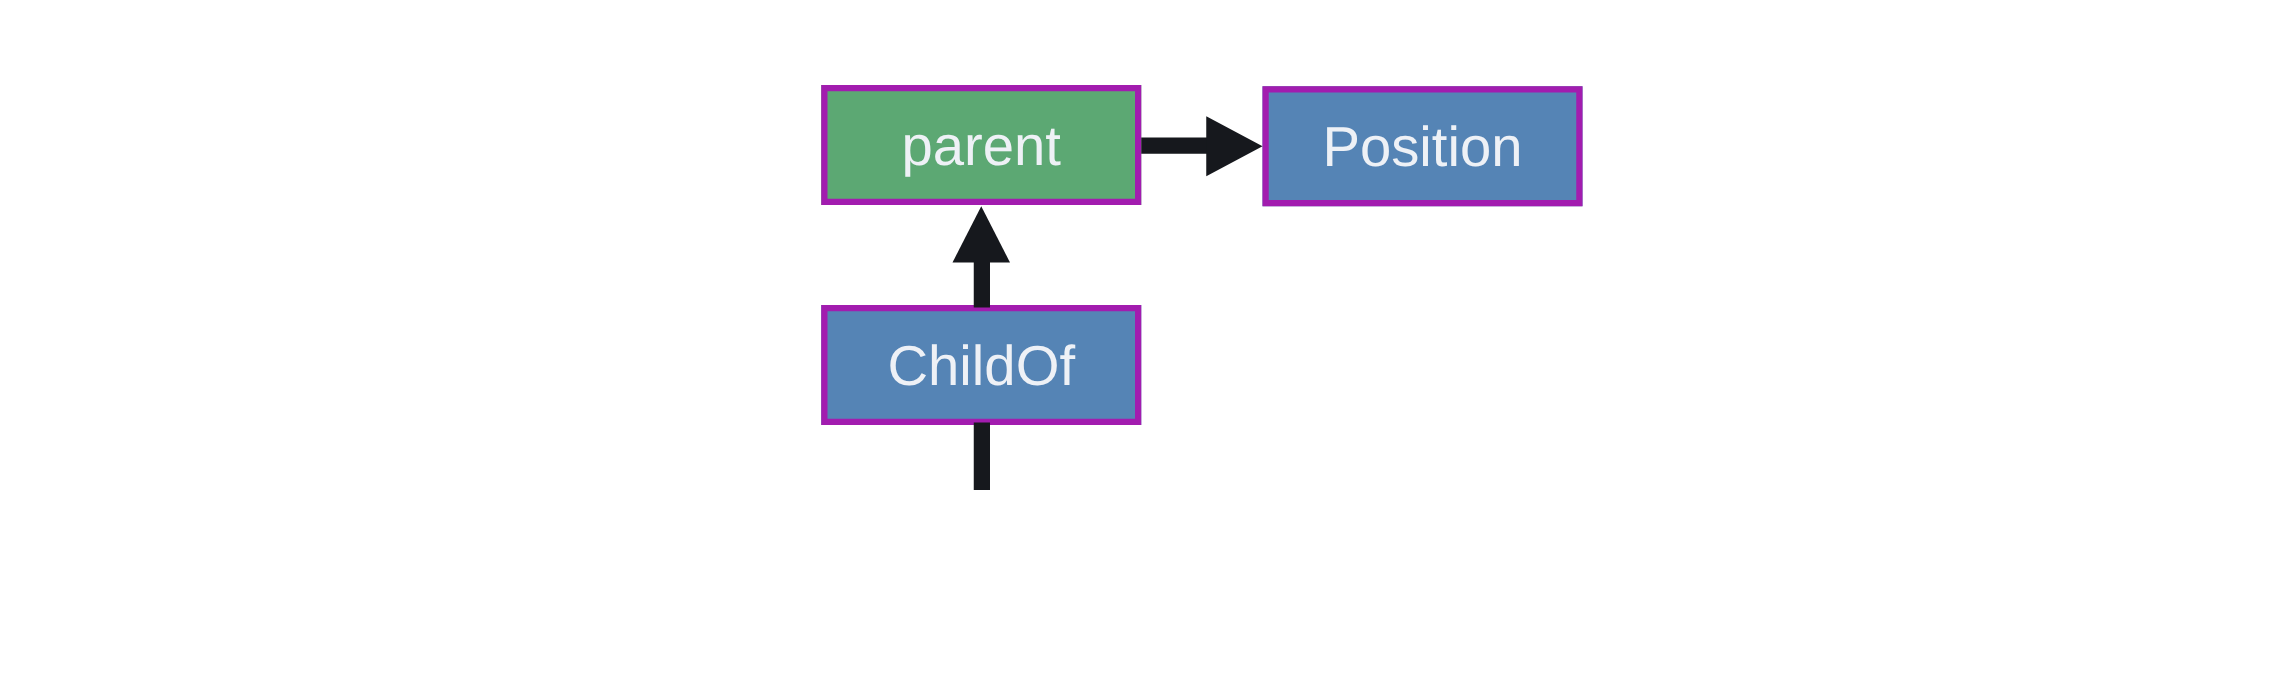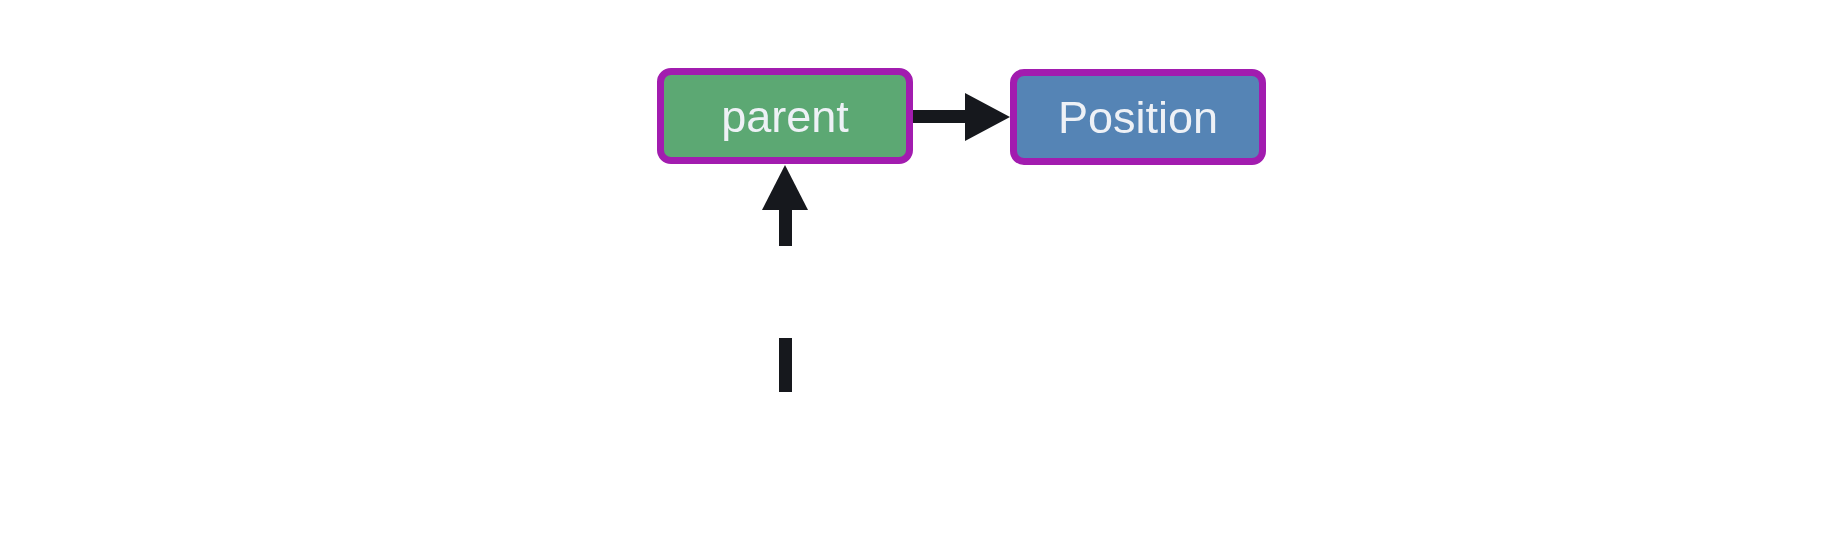--- a/index.html
+++ b/index.html
@@ -13,22 +13,22 @@
     height: 548px;
     background: #ffffff;
     overflow: hidden;
     font-family: "Liberation Sans", sans-serif;
   }
   .node {
     position: absolute;
     box-sizing: border-box;
     width: 256px;
     height: 96px;
-    border: 7px solid #a21caf;
-    border-radius: 14px;
+    border: 5px solid #a21caf;
+    border-radius: 0;
     display: flex;
     align-items: center;
     justify-content: center;
   }
   .node-green { background: #5ca873; }
   .node-blue  { background: #5584b5; }
   .node-label {
     color: #eef1f6;
     font-size: 45px;
     line-height: 1;
@@ -79,20 +79,23 @@
 <div class="canvas">
 
   <div class="node node-green" id="node-parent">
     <span class="node-label">parent</span>
   </div>
 
   <div class="node node-blue" id="node-position">
     <span class="node-label">Position</span>
   </div>
 
+  <div class="node node-blue" id="node-childof">
+    <span class="node-label">ChildOf</span>
+  </div>
 
 
   <div>
     <div class="edge-part" id="edge-parent-position-shaft"></div>
     <div id="edge-parent-position-head"></div>
   </div>
 
   <div>
     <div id="edge-childof-parent-head"></div>
     <div class="edge-part" id="edge-childof-parent-shaft"></div>

